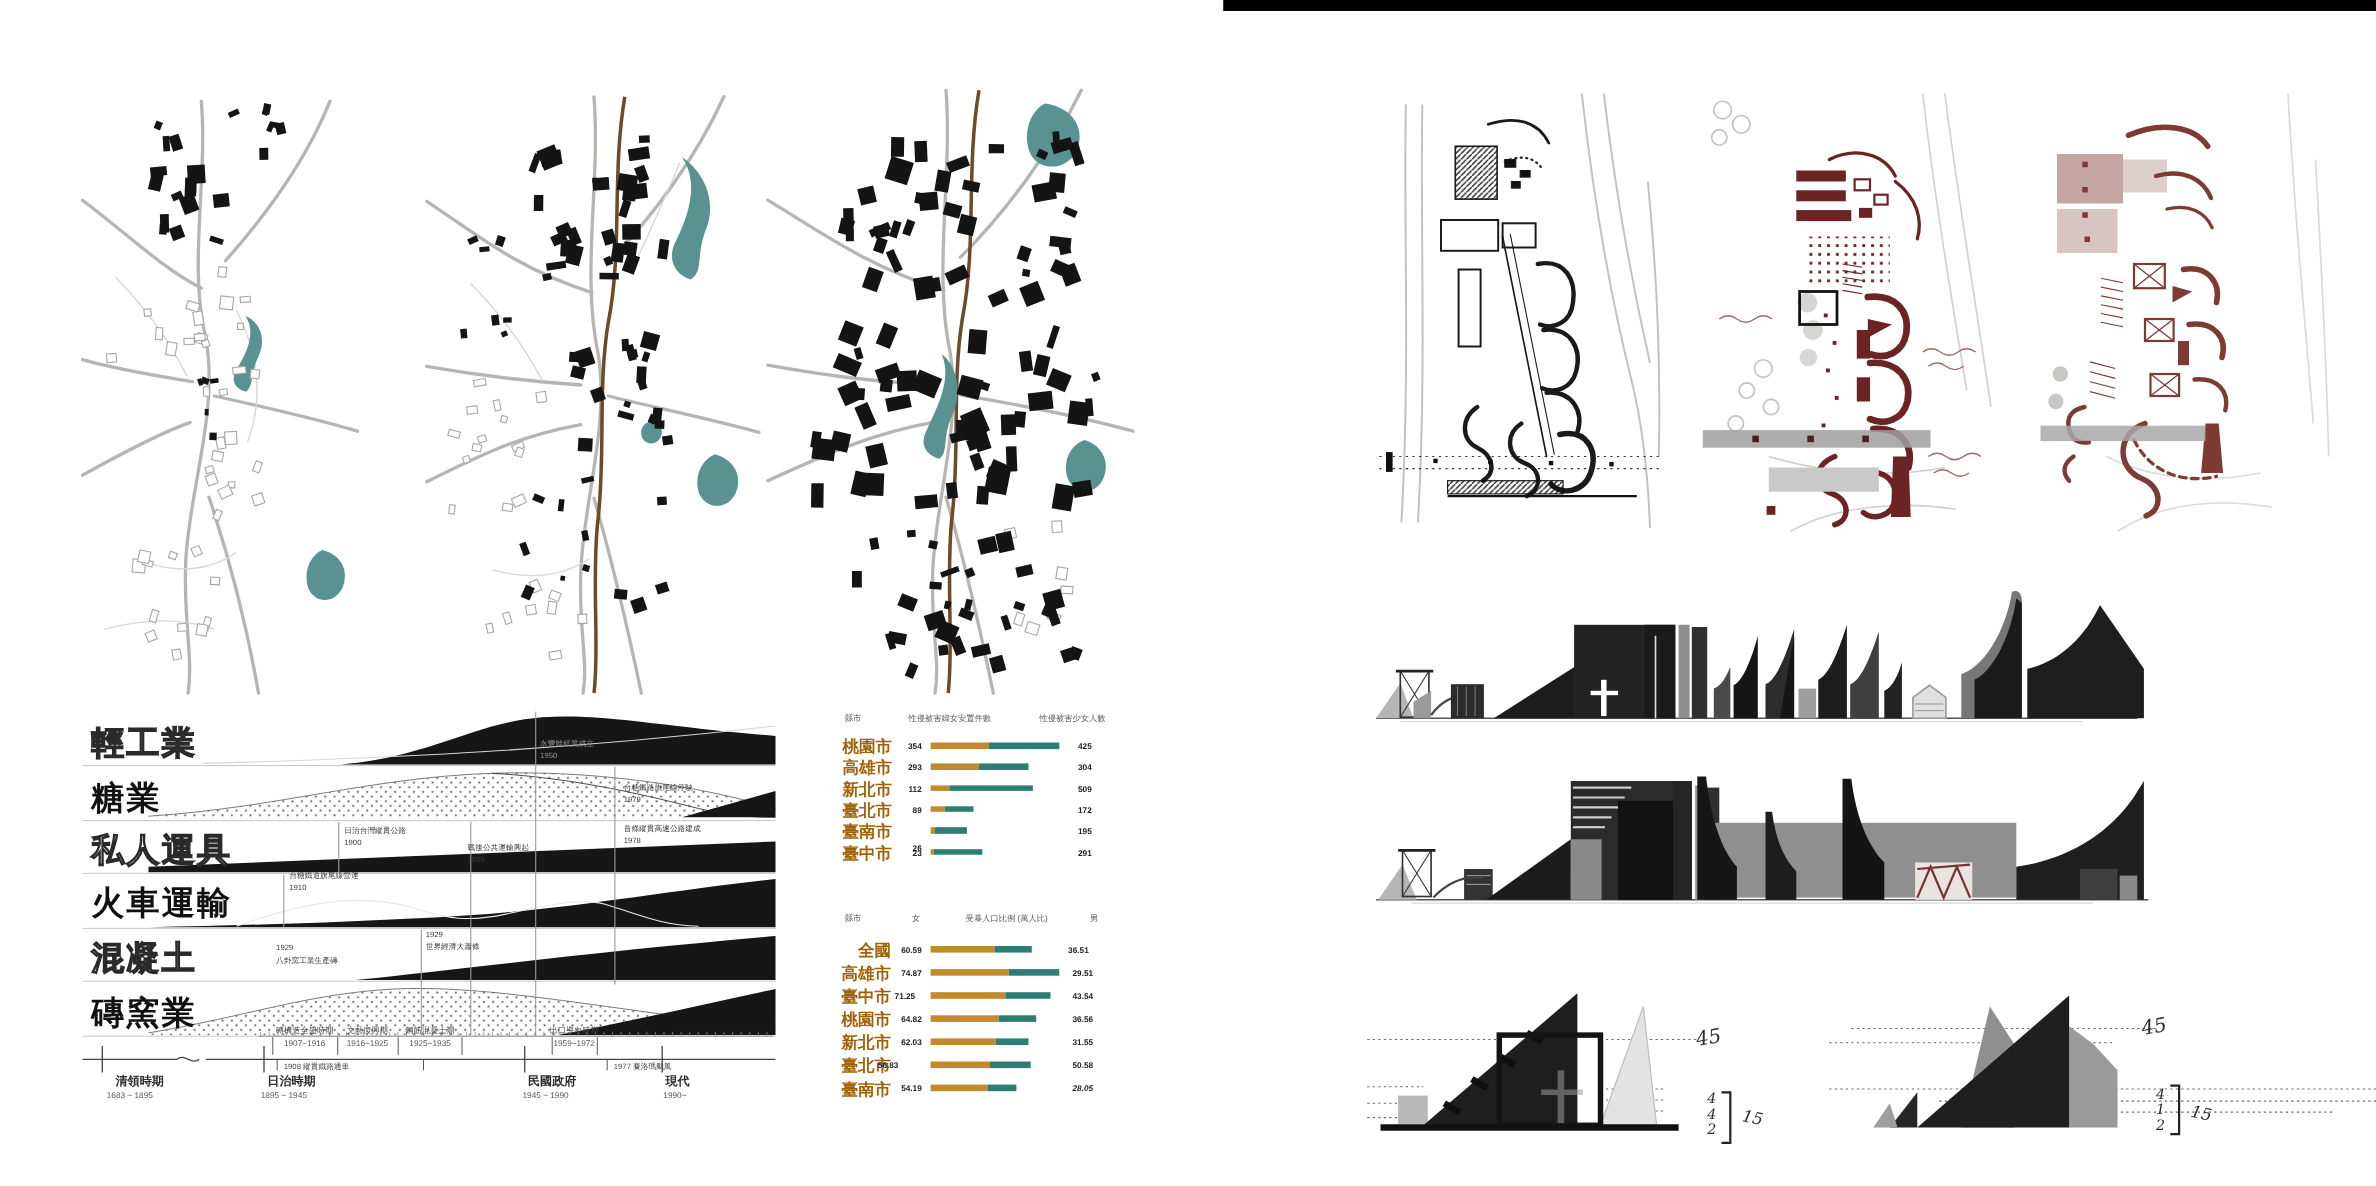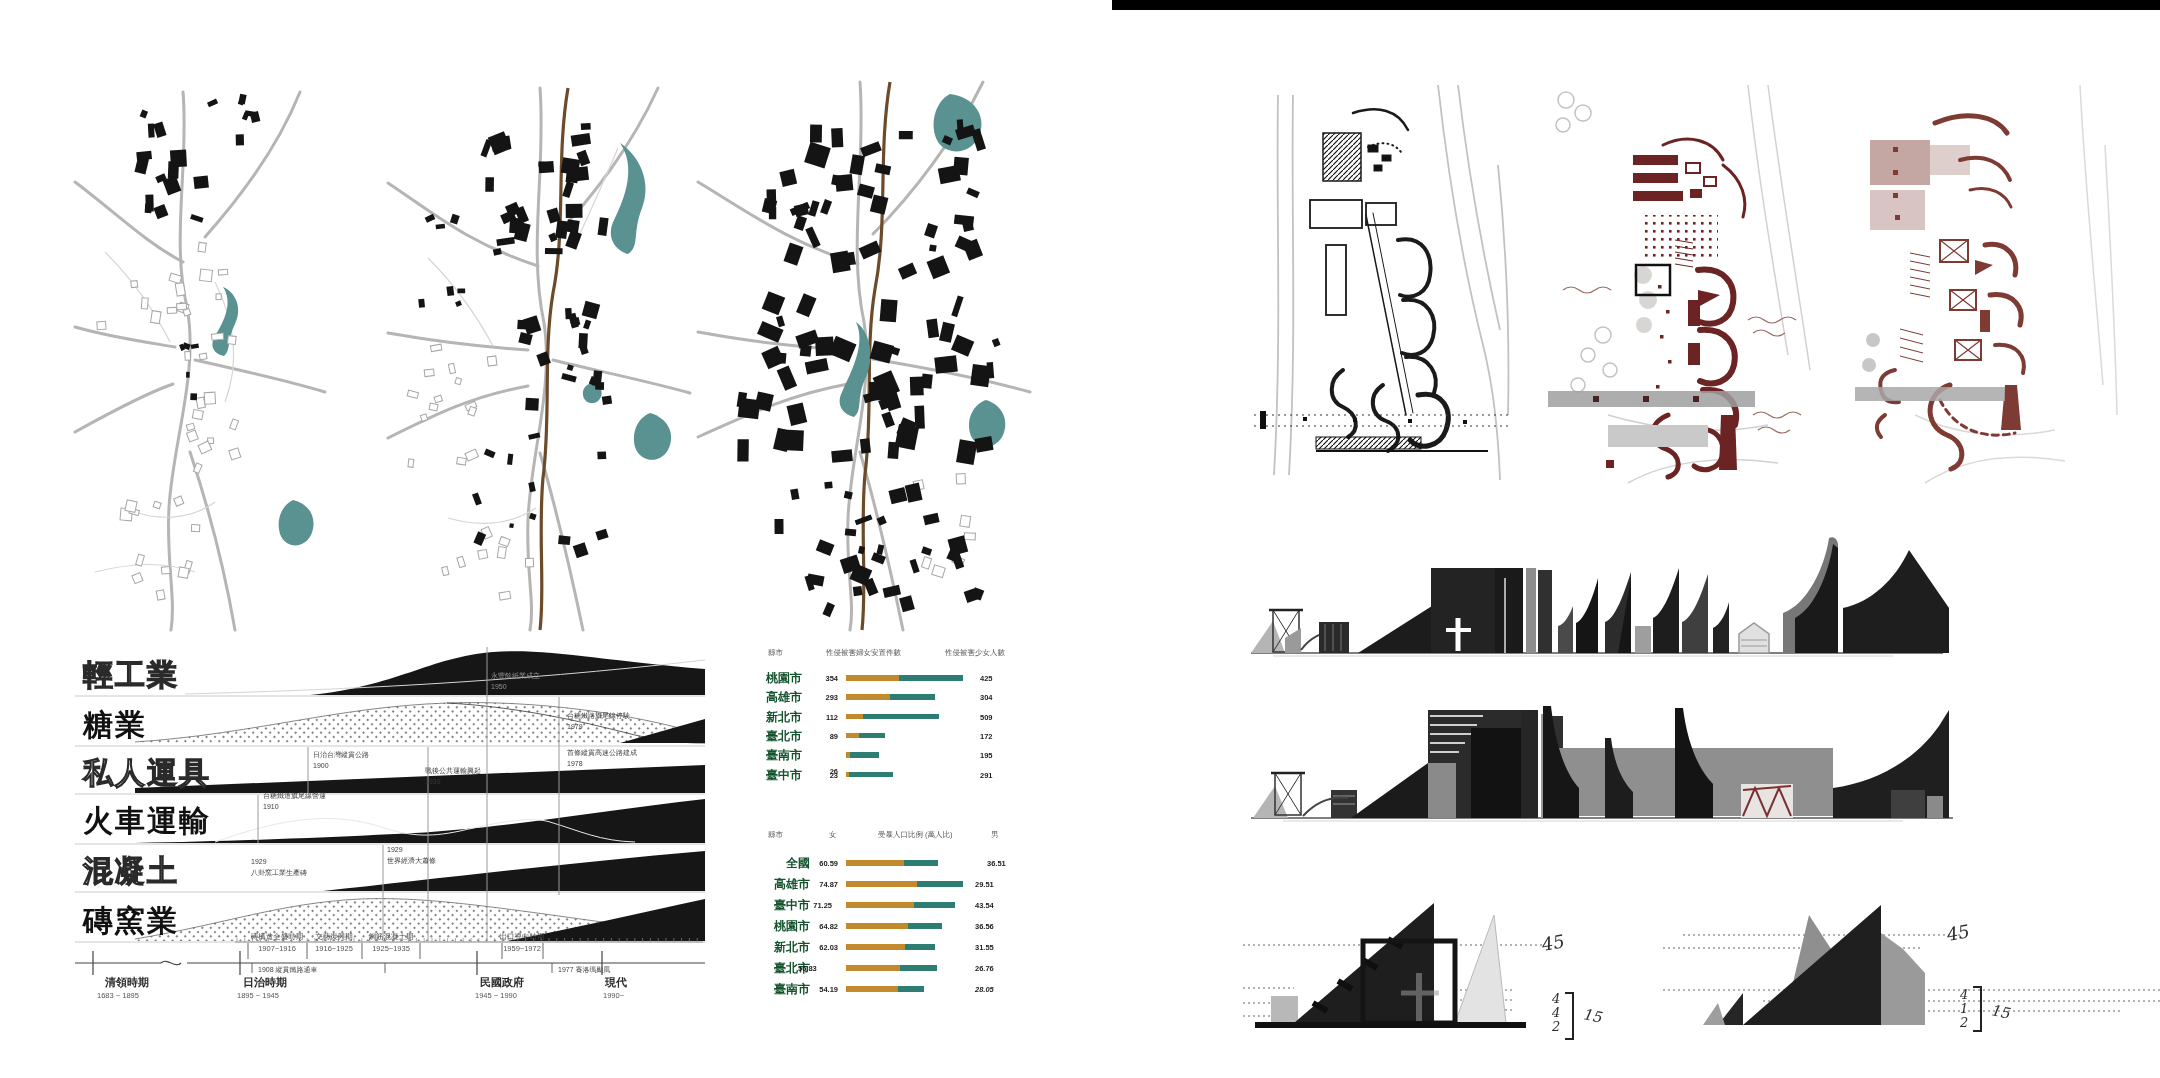--- a/index.html
+++ b/index.html
@@ -14,21 +14,21 @@
   .rowlab.outline{fill:#ffffff;stroke:#2a2a2a;stroke-width:1.1px;}
   .ann{font-size:7px;fill:#3a3a3a;}
   .ann.onblack{fill:#949494;}
   .pname{font-size:11px;font-weight:bold;fill:#2c2c2c;}
   .prange{font-size:7.5px;fill:#555;}
   .sub{font-size:7.5px;fill:#444;}
   .evt{font-size:7px;fill:#444;}
   .stat-table{position:absolute;width:272px;}
   .t-head{position:absolute;font-size:7.5px;color:#555;white-space:nowrap;}
   .t-row{position:absolute;height:18px;width:272px;}
-  .t-name{position:absolute;font-size:12px;color:#14532d;font-weight:bold;white-space:nowrap;}
+  .t-name{position:absolute;font-size:15px;color:#a16207;font-weight:bold;white-space:nowrap;}
   .t-v{position:absolute;font-size:7.5px;color:#222;font-weight:bold;}
   .t-bar{position:absolute;height:5.5px;display:flex;}
   .seg-a{background:var(--gold,#c28a2e);height:100%;}
   .seg-b{background:var(--teal,#2e7d72);height:100%;}
   .hand{font-family:"DejaVu Serif",serif;font-style:italic;fill:#2e2e2e;}
 </style>
 </head>
 <body>
 
 <div id="board" style="--ink: #1a1a1a; --water: #5a9191; --brown: #6d4a2a; --maroon: #6b2323; --maroonL: #7d3b34; --gold: #c28a2e; --teal: #2e7d72;">
@@ -610,21 +610,21 @@
       <span class="t-head" style="left: 71px; top: 12px;">女</span>
       <span class="t-head" style="left: 120px; top: 12px;">受暴人口比例 (萬人比)</span>
       <span class="t-head" style="left: 233px; top: 12px;">男</span>
       <div class="t-row" style="top: 37px;">
         <span class="t-name" style="right: 220px; top: 0px;">全國</span>
         <span class="t-v" style="left: 40px; width: 40px; text-align: right; top: 4px;">60.59</span>
         <div class="t-bar" style="left: 88px; top: 5px;">
           <div class="seg-a" style="width: 57.6px;"></div>
           <div class="seg-b" style="width: 34.7px;"></div>
         </div>
-        <span class="t-v" style="left: 229px; top: 4px;">36.51</span>
+        <span class="t-v" style="left: 213px; top: 4px;">36.51</span>
       </div>
       <div class="t-row" style="top: 58px;">
         <span class="t-name" style="right: 220px; top: 0px;">高雄市</span>
         <span class="t-v" style="left: 40px; width: 40px; text-align: right; top: 4px;">74.87</span>
         <div class="t-bar" style="left: 88px; top: 5px;">
           <div class="seg-a" style="width: 71.1px;"></div>
           <div class="seg-b" style="width: 45.9px;"></div>
         </div>
         <span class="t-v" style="left: 217px; top: 4px;">29.51</span>
       </div>
@@ -655,21 +655,21 @@
         </div>
         <span class="t-v" style="left: 217px; top: 4px;">31.55</span>
       </div>
       <div class="t-row" style="top: 142px;">
         <span class="t-name" style="right: 220px; top: 0px;">臺北市</span>
         <span class="t-v" style="left: 40px; width: 16px; text-align: right; top: 4px;">56.83</span>
         <div class="t-bar" style="left: 88px; top: 5px;">
           <div class="seg-a" style="width: 54px;"></div>
           <div class="seg-b" style="width: 37.1px;"></div>
         </div>
-        <span class="t-v" style="left: 217px; top: 4px;">26.76</span>
+        <span class="t-v" style="left: 217px; top: 4px;">50.58</span>
       </div>
       <div class="t-row" style="top: 163px;">
         <span class="t-name" style="right: 220px; top: 0px;">臺南市</span>
         <span class="t-v" style="left: 40px; width: 40px; text-align: right; top: 4px;">54.19</span>
         <div class="t-bar" style="left: 88px; top: 5px;">
           <div class="seg-a" style="width: 51.5px;"></div>
           <div class="seg-b" style="width: 26.6px;"></div>
         </div>
         <span class="t-v" style="left: 217px; top: 4px; font-style: italic;">28.05</span>
       </div>

